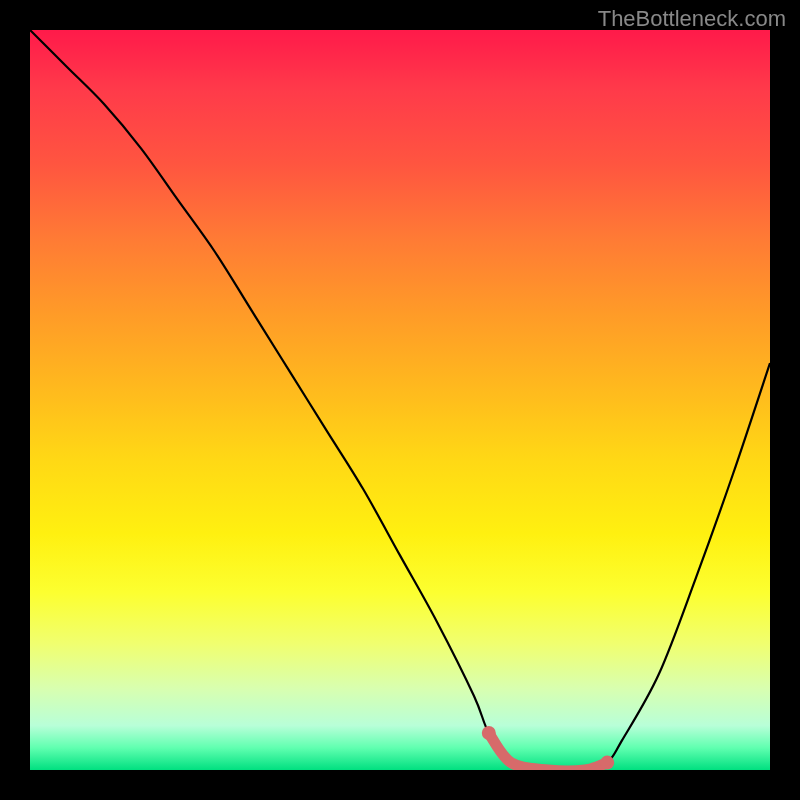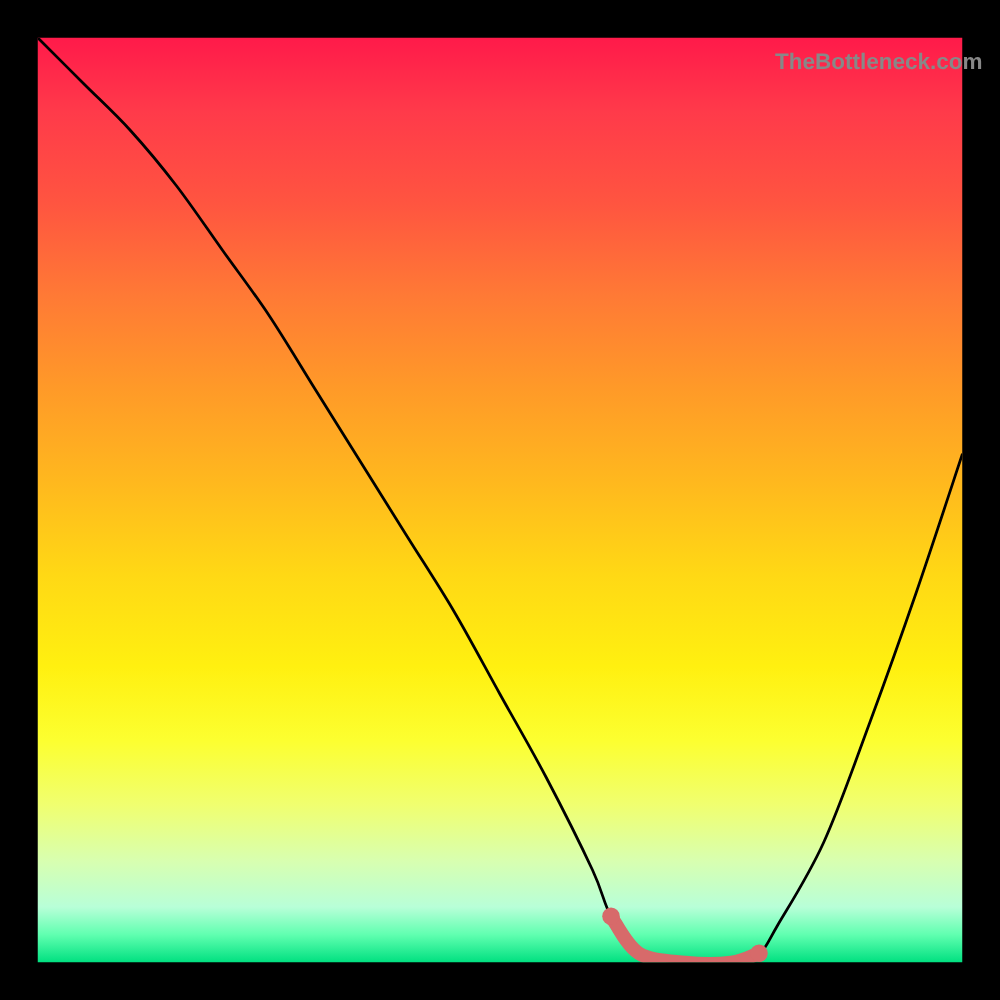--- a/index.html
+++ b/index.html
@@ -8,24 +8,23 @@
     height: 800px;
     background: #000;
     position: relative;
     font-family: Arial, sans-serif;
   }
   .attribution {
     position: absolute;
     top: 6px;
     right: 14px;
     color: #888;
-    font-size: 18px;
-    font-weight: 700;
+    font-size: 22px;
+    font-weight: 400;
     z-index: 10;
-    margin-top: 33px;
   }
   .plot-area {
     position: absolute;
     left: 30px;
     top: 30px;
     width: 740px;
     height: 740px;
     overflow: hidden;
   }
   .gradient-bg {

